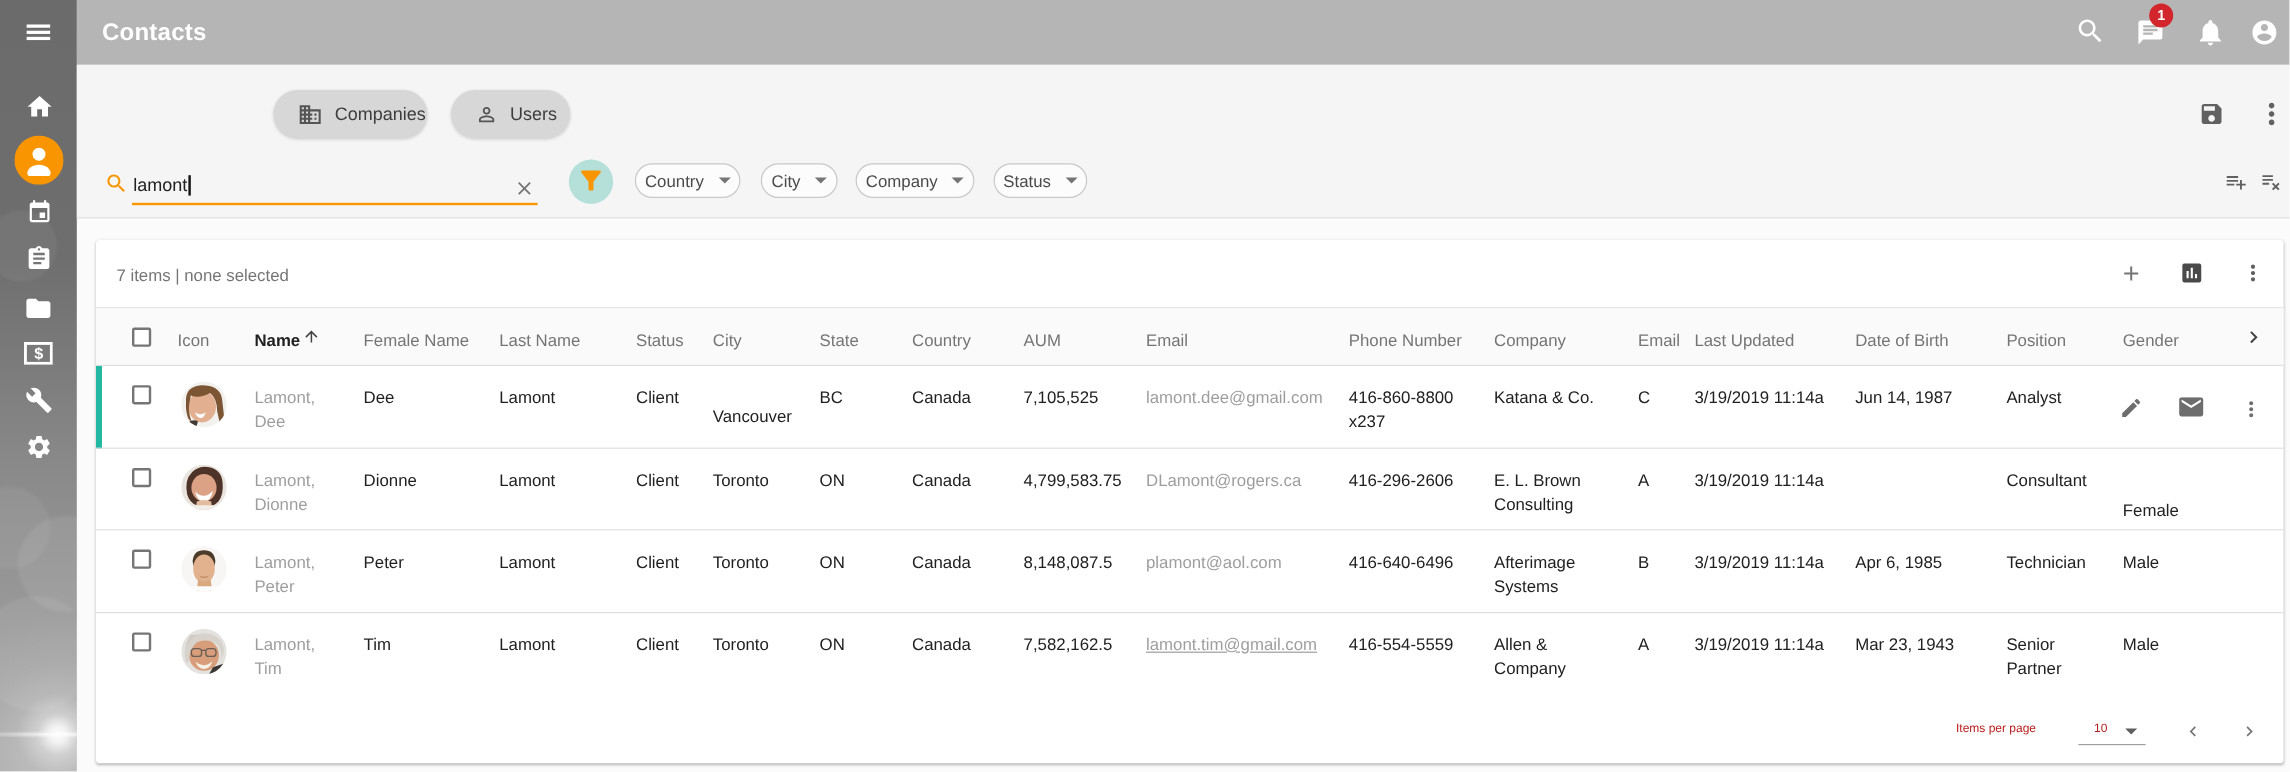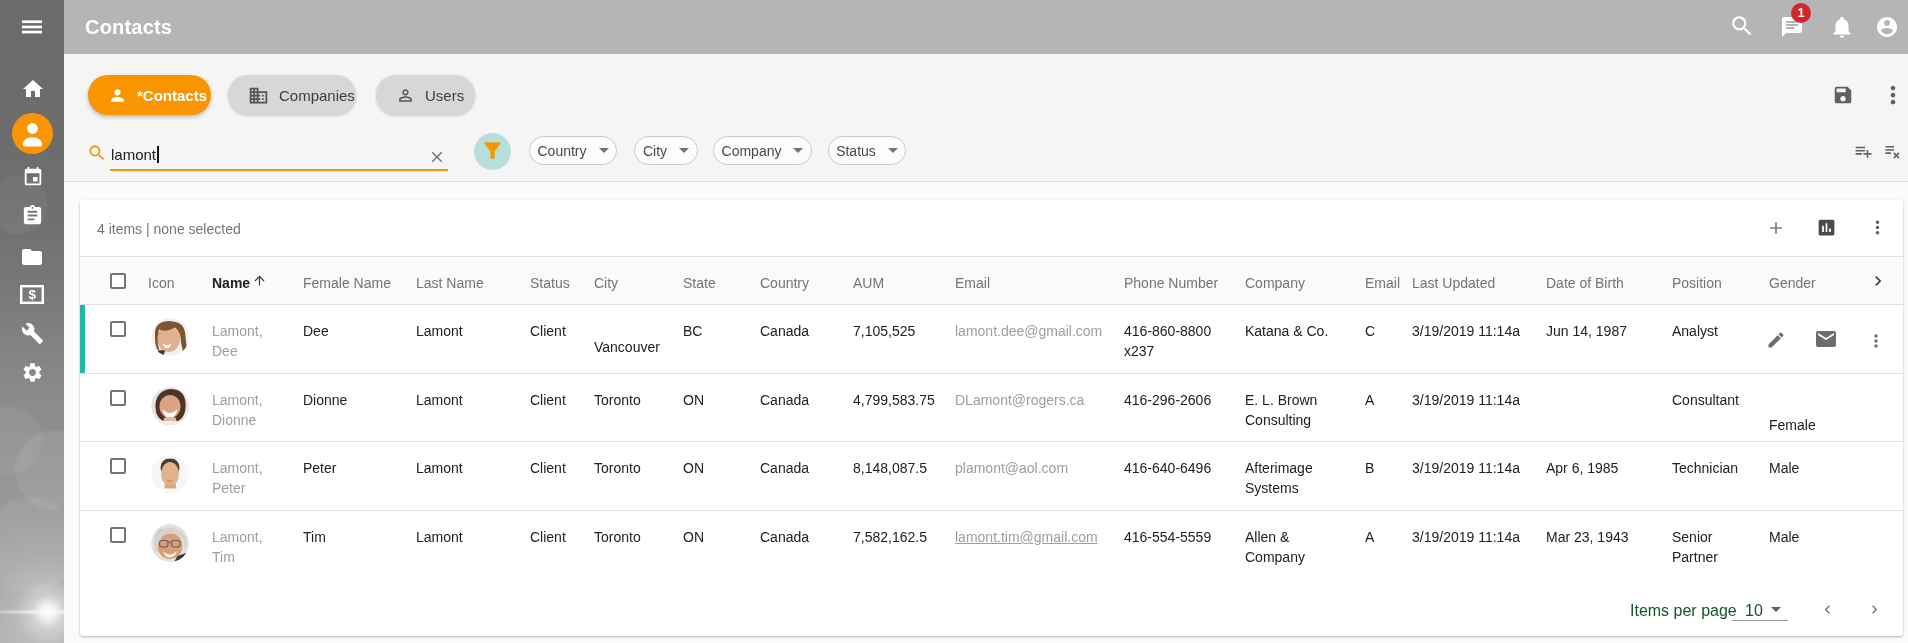--- a/index.html
+++ b/index.html
@@ -42,21 +42,21 @@
 #headrow { position:absolute; left:0; top:57px; width:100%; height:48px; background:#fafafa; border-bottom:1px solid #e0e0e0; font-size:14px; color:#757575; }
 .hcell { position:absolute; top:16px; line-height:20px; white-space:nowrap; }
 .row { position:absolute; left:0; width:100%; }
 .cell { position:absolute; font-size:14px; color:#212121; line-height:20px; top:16px; white-space:pre-line; }
 .gray { color:#9e9e9e; }
 .cb { position:absolute; left:30px; width:16px; height:16px; border:2px solid #757575; border-radius:2px; background:#fff; }
 .avatar { position:absolute; left:71px; width:38px; height:38px; border-radius:50%; overflow:hidden; }
 .rowline { border-bottom:1px solid #e0e0e0; }
 #selbar { position:absolute; left:0; top:105px; width:5px; height:69px; background:#22b8a2; }
 
-#footer { position:absolute; left:0; top:0; width:100%; height:100%; font-size:16px; color:#14532d; pointer-events:none; }
+#footer { position:absolute; left:0; top:0; width:100%; height:100%; font-size:10px; color:#b91c1c; pointer-events:none; }
 </style>
 </head>
 <body>
 <div class="abs" id="topbar">
   <div class="title">Contacts</div>
   <svg class="tbicon" style="left:1665px; top:13px; width:26px; height:26px;" viewBox="0 0 24 24" fill="#fff">
       <path d="M15.5 14h-.79l-.28-.27C15.41 12.59 16 11.11 16 9.5 16 5.91 13.09 3 9.5 3S3 5.91 3 9.5 5.91 16 9.5 16c1.61 0 3.09-.59 4.23-1.57l.27.28v.79l5 4.99L20.49 19l-4.99-5zm-6 0C7.01 14 5 11.99 5 9.5S7.01 5 9.5 5 14 7.01 14 9.5 11.99 14 9.5 14z"></path>
     </svg>
   <svg class="tbicon" style="left:1716px" viewBox="0 0 24 24" fill="#fff">
       <path d="M20 2H4c-1.1 0-1.99.9-1.99 2L2 22l4-4h14c1.1 0 2-.9 2-2V4c0-1.1-.9-2-2-2zM6 9h12v2H6V9zm8 5H6v-2h8v2zm4-6H6V6h12v2z"></path>
@@ -107,26 +107,20 @@
     </svg>
   <svg class="abs" style="top:322px; left:21px; width:23px; height:23px;" viewBox="0 0 24 24" fill="#fff">
       <path d="M22.7 19l-9.1-9.1c.9-2.3.4-5-1.5-6.9-2-2-5-2.4-7.4-1.3L9 6 6 9 1.6 4.7C.4 7.1.9 10.1 2.9 12.1c1.9 1.9 4.6 2.4 6.9 1.5l9.1 9.1c.4.4 1 .4 1.4 0l2.3-2.3c.5-.4.5-1.1.1-1.4z"></path>
     </svg>
   <svg class="abs" style="top:361px; left:21px; width:23px; height:23px;" viewBox="0 0 24 24" fill="#fff">
       <path d="M19.14 12.94c.04-.3.06-.61.06-.94 0-.32-.02-.64-.07-.94l2.03-1.58c.18-.14.23-.41.12-.61l-1.92-3.32c-.12-.22-.37-.29-.59-.22l-2.39.96c-.5-.38-1.03-.7-1.62-.94l-.36-2.54c-.04-.24-.24-.41-.48-.41h-3.84c-.24 0-.43.17-.47.41l-.36 2.54c-.59.24-1.13.57-1.62.94l-2.39-.96c-.22-.08-.47 0-.59.22L2.74 8.87c-.12.21-.08.47.12.61l2.03 1.58c-.05.3-.09.63-.09.94s.02.64.07.94l-2.03 1.58c-.18.14-.23.41-.12.61l1.92 3.32c.12.22.37.29.59.22l2.39-.96c.5.38 1.03.7 1.62.94l.36 2.54c.05.24.24.41.48.41h3.84c.24 0 .44-.17.47-.41l.36-2.54c.59-.24 1.13-.56 1.62-.94l2.39.96c.22.08.47 0 .59-.22l1.92-3.32c.12-.22.07-.47-.12-.61l-2.01-1.58zM12 15.6c-1.98 0-3.6-1.62-3.6-3.6s1.62-3.6 3.6-3.6 3.6 1.62 3.6 3.6-1.62 3.6-3.6 3.6z"></path>
     </svg>
 </div>
 
 <div class="abs" id="toolbar">
-  <div class="pill" id="pill-contacts">
-      <svg width="19" height="19" viewBox="0 0 24 24" fill="#fff">
-        <path d="M12 12c2.21 0 4-1.79 4-4s-1.79-4-4-4-4 1.79-4 4 1.79 4 4 4zm0 2c-2.67 0-8 1.34-8 4v2h16v-2c0-2.66-5.33-4-8-4z"></path>
-      </svg>
-      <span>*Contacts</span>
-    </div>
   <div class="pill" id="pill-companies">
       <svg width="21" height="21" viewBox="0 0 24 24" fill="#555">
         <path d="M12 7V3H2v18h20V7H12zM6 19H4v-2h2v2zm0-4H4v-2h2v2zm0-4H4V9h2v2zm0-4H4V5h2v2zm4 12H8v-2h2v2zm0-4H8v-2h2v2zm0-4H8V9h2v2zm0-4H8V5h2v2zm10 12h-8v-2h2v-2h-2v-2h2v-2h-2V9h8v10zm-2-8h-2v2h2v-2zm0 4h-2v2h2v-2z"></path>
       </svg>
       <span>Companies</span>
     </div>
   <div class="pill" id="pill-users">
       <svg width="19" height="19" viewBox="0 0 24 24" fill="#555">
         <path d="M12 5.9c1.16 0 2.1.94 2.1 2.1s-.94 2.1-2.1 2.1S9.9 9.16 9.9 8s.94-2.1 2.1-2.1m0 9c2.97 0 6.1 1.46 6.1 2.1v1.1H5.9V17c0-.64 3.13-2.1 6.1-2.1M12 4C9.79 4 8 5.79 8 8s1.79 4 4 4 4-1.79 4-4-1.79-4-4-4zm0 9c-2.67 0-8 1.34-8 4v3h16v-3c0-2.66-5.33-4-8-4z"></path>
       </svg>
@@ -159,21 +153,21 @@
   <svg class="abs" style="left:1790px; top:88px" width="19" height="19" viewBox="0 0 24 24" fill="#616161">
       <path d="M14 10H2v2h12v-2zm0-4H2v2h12V6zm4 8v-4h-2v4h-4v2h4v4h2v-4h4v-2h-4zM2 16h8v-2H2v2z"></path>
     </svg>
   <svg class="abs" style="left:1819px; top:88px" width="19" height="19" viewBox="0 0 24 24" fill="#616161">
       <path d="M14 10H3v2h11v-2zm0-4H3v2h11V6zM3 16h7v-2H3v2zm11.41 6L17 19.41 19.59 22 21 20.59 18.41 18 21 15.41 19.59 14 17 16.59 14.41 14 13 15.41 15.59 18 13 20.59 14.41 22z" transform="translate(0,-1)"></path>
     </svg>
 </div>
 
 <div class="abs" id="card">
   <div id="itemsrow">
-    <div class="label">4 items | none selected</div>
+    <div class="label">7 items | none selected</div>
     <svg class="abs" style="left:1686px; top:18px" width="20" height="20" viewBox="0 0 24 24" fill="#757575">
         <path d="M19 13h-6v6h-2v-6H5v-2h6V5h2v6h6v2z"></path>
       </svg>
     <svg class="abs" style="left:1736px; top:17px" width="21" height="21" viewBox="0 0 24 24" fill="#4a4a4a">
         <path d="M19 3H5c-1.1 0-2 .9-2 2v14c0 1.1.9 2 2 2h14c1.1 0 2-.9 2-2V5c0-1.1-.9-2-2-2zM9 17H7v-7h2v7zm4 0h-2V7h2v10zm4 0h-2v-4h2v4z"></path>
       </svg>
     <svg class="abs" style="left:1787px; top:17px" width="21" height="21" viewBox="0 0 24 24" fill="#616161">
         <path d="M12 8c1.1 0 2-.9 2-2s-.9-2-2-2-2 .9-2 2 .9 2 2 2zm0 2c-1.1 0-2 .9-2 2s.9 2 2 2 2-.9 2-2-.9-2-2-2zm0 6c-1.1 0-2 .9-2 2s.9 2 2 2 2-.9 2-2-.9-2-2-2z"></path>
       </svg>
   </div>

